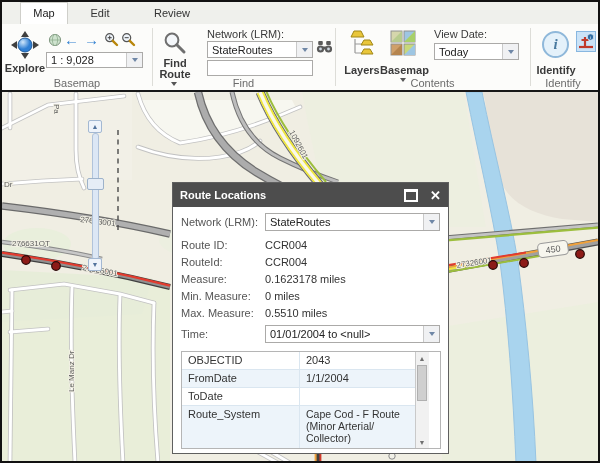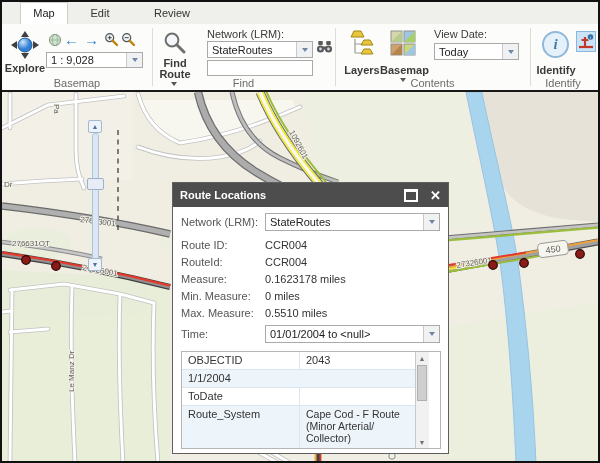--- a/index.html
+++ b/index.html
@@ -358,20 +358,21 @@
         </div>
     </div>
 
     <div id="dlg-table">
       <div class="cols">
         <div class="trow" style="height:18px;">
           <div class="c1">OBJECTID</div>
           <div class="c2">2043</div>
         </div>
         <div class="trow alt" style="height:18px;">
+          <div class="c1">FromDate</div>
           <div class="c2">1/1/2004</div>
         </div>
         <div class="trow" style="height:18px;">
           <div class="c1">ToDate</div>
         </div>
         <div class="trow alt" style="flex:1;border-bottom:none;">
           <div class="c1">Route_System</div>
           <div class="c2" style="font-size:10.5px;line-height:12px;">Cape Cod - F Route (Minor Arterial/ Collector)</div>
         </div>
       </div>

